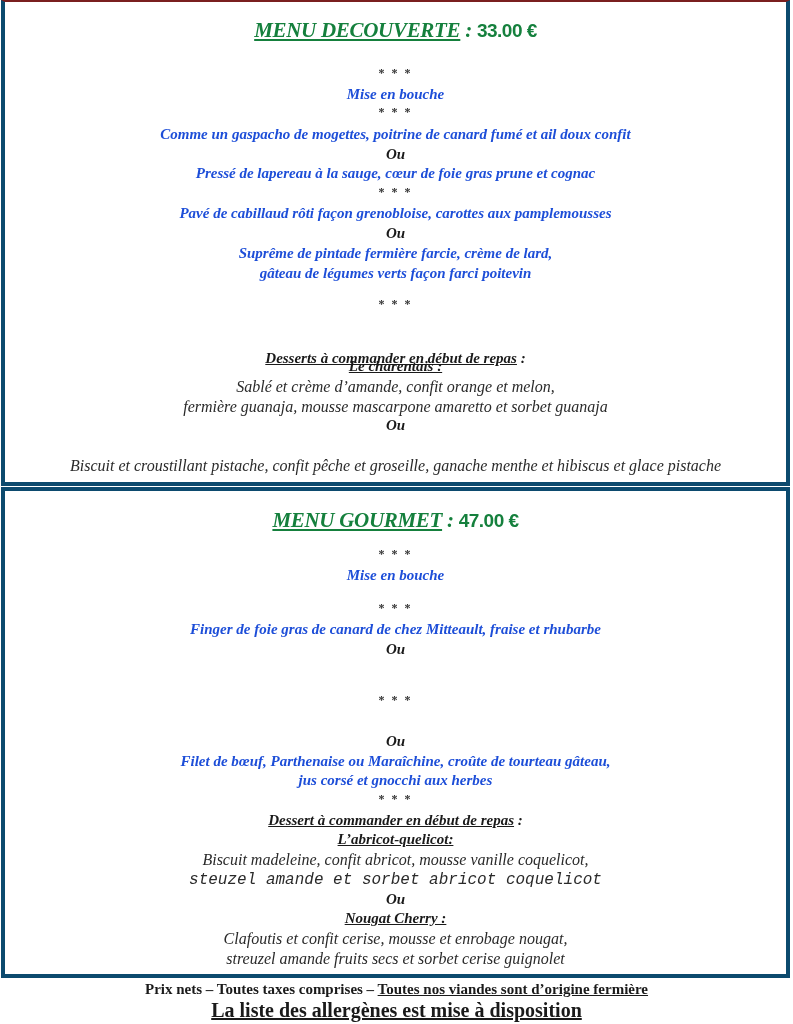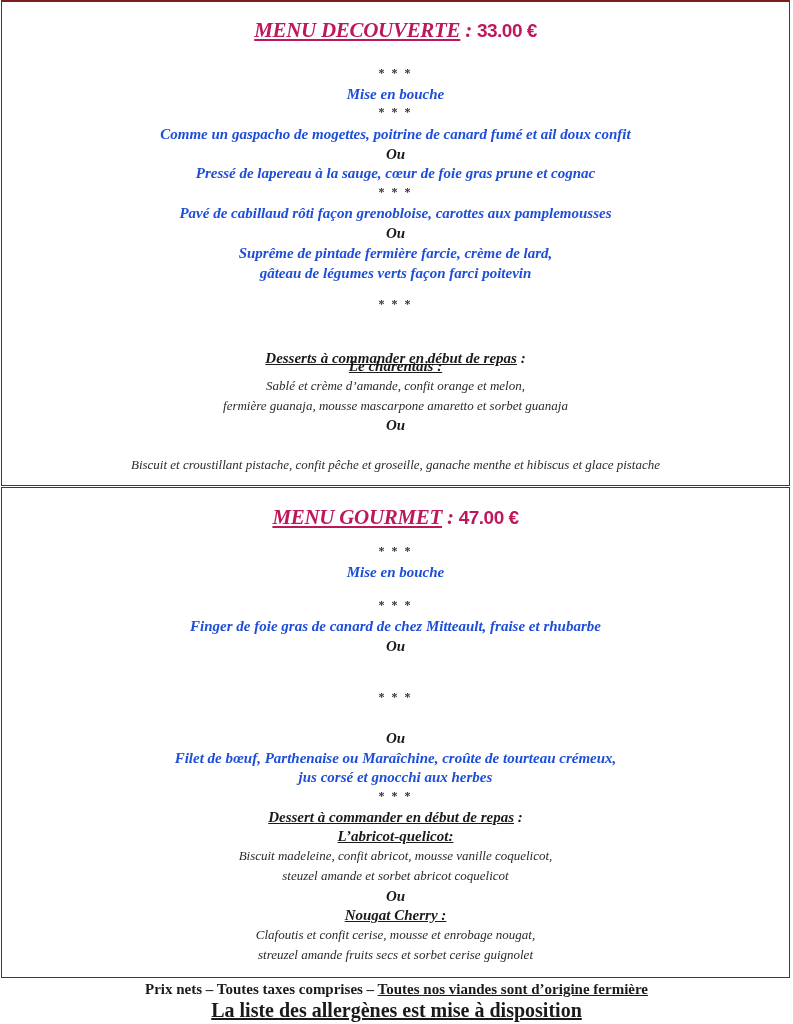--- a/index.html
+++ b/index.html
@@ -1,30 +1,30 @@
 <!DOCTYPE html>
 <html><head>
   <meta charset="utf-8">
   <style>
     html, body { margin:0; padding:0; background:#ffffff; }
     body { width:793px; height:1024px; position:relative; overflow:hidden; font-family:"Liberation Serif", serif; color:#1a1a1a; }
-    .box { position:absolute; left:1px; width:789px; border:1px solid #0c4a6e; box-sizing:border-box; }
+    .box { position:absolute; left:1px; width:789px; border:4px solid #0c4a6e; box-sizing:border-box; }
     #box1 { top:0px; height:486px; border-top:2px solid #7a1f1f; }
     #box2 { top:487px; height:491px; }
     .line { position:absolute; left:0; width:100%; text-align:center; white-space:nowrap; }
-    .title { font-family:"Liberation Serif", serif; font-style:italic; font-weight:bold; font-size:21px; color:#be185d; letter-spacing:-0.3px; }
+    .title { font-family:"Liberation Serif", serif; font-style:italic; font-weight:bold; font-size:21px; color:#15803d; letter-spacing:-0.3px; }
     .title .u { text-decoration:underline; font-weight:normal; }
     .title .t { font-weight:bold; }
     .title .price { font-family:"Liberation Sans", sans-serif; font-style:normal; font-weight:bold; font-size:19px; letter-spacing:-0.5px; }
     .stars { font-size:12px; font-weight:bold; letter-spacing:2px; color:#333; }
     .dish { font-style:italic; font-weight:bold; font-size:15px; color:#1d4ed8; }
     .ou { font-style:italic; font-weight:bold; font-size:15px; }
     .sub { font-style:italic; font-weight:bold; font-size:15px; }
     .sub .u { text-decoration:underline; }
-    .desc { font-style:italic; font-size:13px; color:#2a2a2a; }
+    .desc { font-style:italic; font-size:16px; color:#2a2a2a; }
     .footer1 { font-family:"Liberation Serif", serif; font-weight:bold; font-size:15px; }
     .footer1 .u { text-decoration:underline; }
     .footer2 { font-family:"Liberation Serif", serif; font-weight:bold; font-size:20px; text-decoration:underline; }
   </style>
 </head>
 <body>
 
 <div id="box1" class="box">
   <div class="line title" style="top:16px;">
     <span class="u t">MENU DECOUVERTE</span><span> : </span><span class="price">33.00 €</span>
@@ -53,27 +53,27 @@
   <div class="line title" style="top:17px;">
     <span class="u t">MENU GOURMET</span><span> : </span><span class="price">47.00 €</span>
   </div>
   <div class="line stars" style="top:56px;">* * *</div>
   <div class="line dish" style="top:76px;">Mise en bouche</div>
   <div class="line stars" style="top:110px;">* * *</div>
   <div class="line dish" style="top:130px;">Finger de foie gras de canard de chez Mitteault, fraise et rhubarbe</div>
   <div class="line ou" style="top:150px;">Ou</div>
   <div class="line stars" style="top:202px;">* * *</div>
   <div class="line ou" style="top:242px;">Ou</div>
-  <div class="line dish" style="top:262px;">Filet de bœuf, Parthenaise ou Maraîchine, croûte de tourteau crémeux,</div>
+  <div class="line dish" style="top:262px;">Filet de bœuf, Parthenaise ou Maraîchine, croûte de tourteau gâteau,</div>
   <div class="line dish" style="top:281px;">jus corsé et gnocchi aux herbes</div>
   <div class="line stars" style="top:301px;">* * *</div>
   <div class="line sub" style="top:340px;"><span class="u">L’abricot-quelicot:</span></div>
   <div class="line sub" style="top:321px;"><span class="u">Dessert à commander en début de repas</span><span> :</span></div>
   <div class="line desc" style="top:360px;">Biscuit madeleine, confit abricot, mousse vanille coquelicot,</div>
-  <div class="line desc" style="top:380px;">steuzel amande et sorbet abricot coquelicot</div>
+  <div class="line desc" style="top:380px;font-family:Liberation Mono, monospace;">steuzel amande et sorbet abricot coquelicot</div>
   <div class="line ou" style="top:400px;">Ou</div>
   <div class="line sub" style="top:419px;"><span class="u">Nougat Cherry :</span></div>
   <div class="line desc" style="top:439px;">Clafoutis et confit cerise, mousse et enrobage nougat,</div>
   <div class="line desc" style="top:459px;">streuzel amande fruits secs et sorbet cerise guignolet</div>
 </div>
 
 <div class="line footer1" style="top:981px;">
   <span>Prix nets – Toutes taxes comprises – </span><span class="u">Toutes nos viandes sont d’origine fermière</span>
 </div>
 <div class="line footer2" style="top:999px;">La liste des allergènes est mise à disposition</div>

